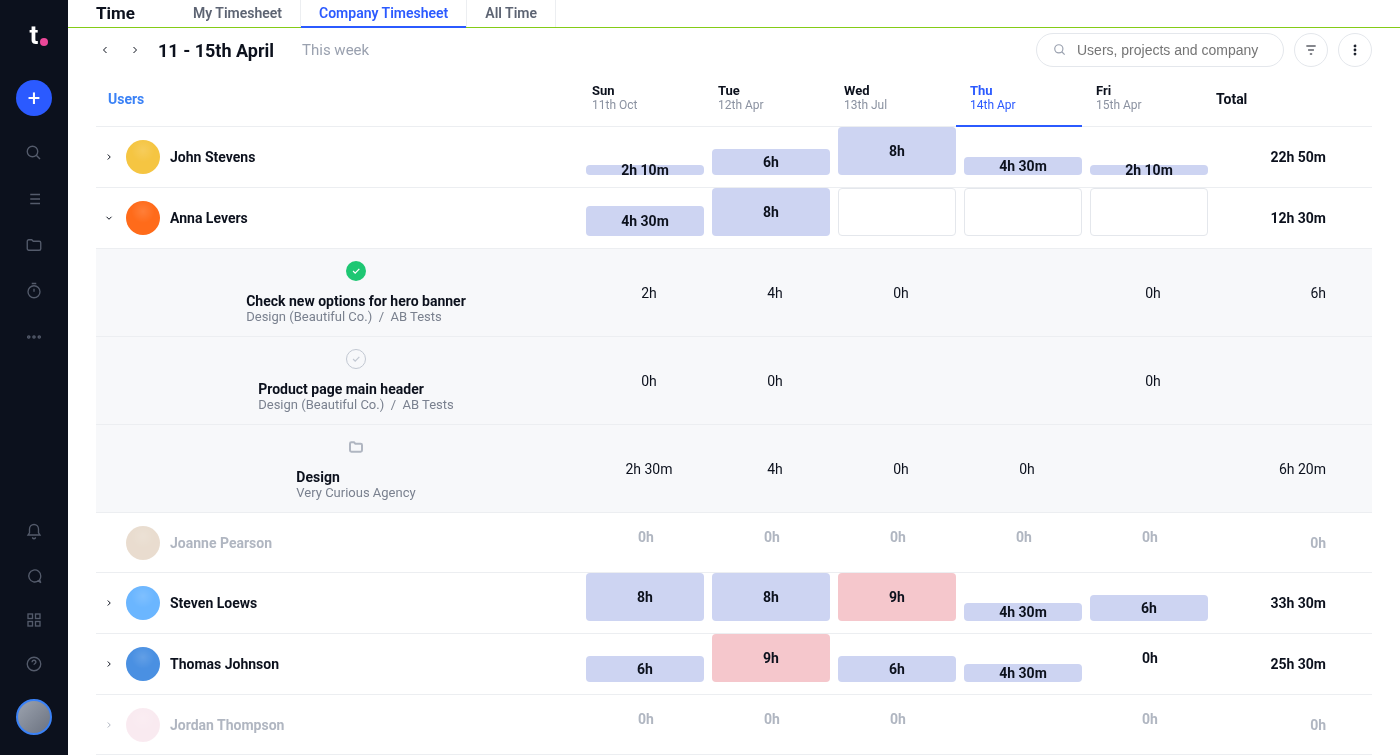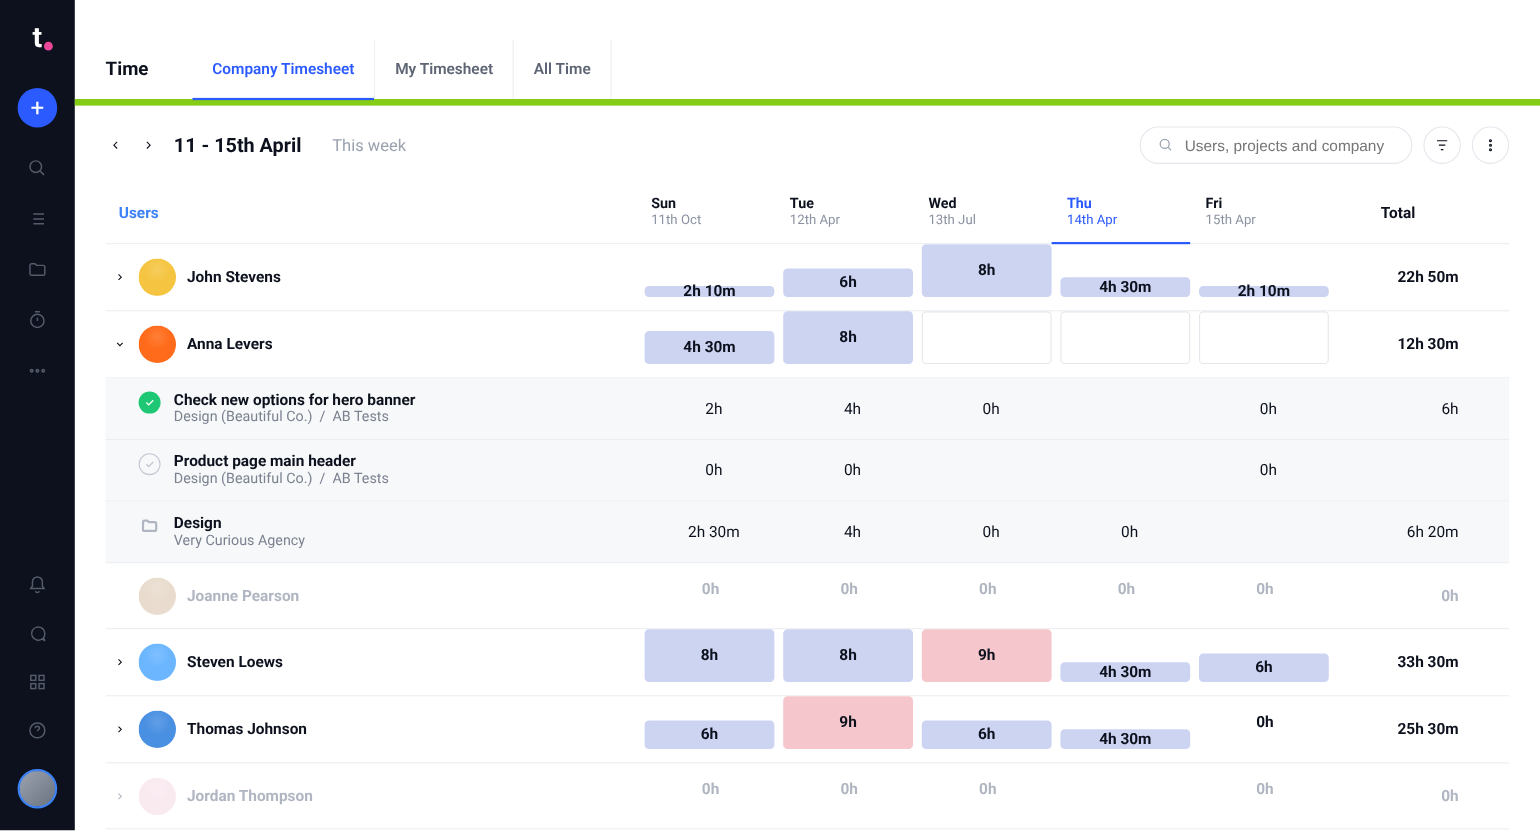--- a/index.html
+++ b/index.html
@@ -11,21 +11,21 @@
   .logo .dot { position: absolute; width: 8px; height: 8px; background: #ec4899; border-radius: 50%; bottom: 4px; right: -10px; }
   .fab { width: 36px; height: 36px; border-radius: 50%; background: #2b5aff; color: #fff; display: flex; align-items: center; justify-content: center; font-size: 22px; margin-bottom: 28px; cursor: pointer; }
   .nav-icons { display: flex; flex-direction: column; gap: 28px; align-items: center; }
   .nav-icon { width: 18px; height: 18px; color: #545b6b; cursor: pointer; display: flex; align-items: center; justify-content: center; }
   .nav-icon svg { width: 100%; height: 100%; stroke: currentColor; fill: none; stroke-width: 1.8; }
   .nav-bottom { margin-top: auto; display: flex; flex-direction: column; gap: 26px; align-items: center; padding-bottom: 20px; }
   .avatar-me { width: 36px; height: 36px; border-radius: 50%; border: 2px solid #3b82f6; overflow: hidden; cursor: pointer; background: linear-gradient(135deg,#9ca3af,#6b7280); }
   
   
   .main { flex: 1; display: flex; flex-direction: column; }
-  .topbar { height: 60px; display: flex; align-items: center; padding: 0 28px; border-bottom: 6px solid #84cc16; margin-top: 36px; }
+  .topbar { height: 44px; display: flex; align-items: center; padding: 0 28px; border-bottom: 1px solid #84cc16; }
   .page-title { font-size: 17px; font-weight: 700; color: #0c111d; margin-right: 40px; }
   .tabs { display: flex; gap: 0; align-items: stretch; height: 100%; }
   .tab { padding: 0 18px; display: flex; align-items: center; font-size: 14px; font-weight: 600; color: #5d6473; cursor: pointer; border-right: 1px solid #eceef1; position: relative; }
   .tab.active { color: #2b5aff; }
   .tab.active::after { content:""; position:absolute; left:0; right:0; bottom:-1px; height:2px; background:#2b5aff; }
   
   
   .controls { height: 72px; display: flex; align-items: center; padding: 0 28px; }
   .nav-arrows { display: flex; gap: 12px; margin-right: 14px; }
   .nav-arrow { width: 18px; height: 18px; color: #0c111d; cursor: pointer; display:flex; align-items:center; justify-content:center; }
@@ -41,40 +41,40 @@
   
   
   .sheet { padding: 0 28px; }
   .header-row { display:grid; grid-template-columns: 490px repeat(5, 126px) 120px; border-bottom:1px solid #eceef1; padding: 10px 0 14px; align-items:flex-start; position:relative; }
   .users-label { font-size:14px; font-weight:700; color:#3b82f6; padding-left:12px; padding-top:8px; }
   .day-header { padding-left:6px; position:relative; }
   .day-name { font-size:13px; font-weight:700; color:#0c111d; }
   .day-date { font-size:12px; color:#8b92a1; }
   .day-header.today .day-name,.day-header.today .day-date { color:#2b5aff; }
   .day-header.today::after { content:""; position:absolute; left:-8px; right:8px; bottom:-15px; height:2px; background:#2b5aff; }
-  .total-header { font-size:14px; font-weight:700; color:#0c111d; text-align:center; padding-top:8px; padding-right:10px; }
+  .total-header { font-size:14px; font-weight:700; color:#0c111d; text-align:left; padding-top:8px; padding-right:10px; }
   
   .row { display:grid; grid-template-columns: 490px repeat(5, 126px) 120px; border-bottom:1px solid #eceef1; align-items:stretch; min-height:60px; }
   .user-cell { display:flex; align-items:center; gap:10px; padding: 12px 0 12px 6px; }
   .chev { width:14px; height:14px; color:#0c111d; display:flex; align-items:center; justify-content:center; cursor:pointer; }
   .chev svg { width:10px; height:10px; stroke:currentColor; fill:none; stroke-width:2.4; }
   .chev.spacer { visibility:hidden; }
   .avatar { width:34px; height:34px; border-radius:50%; flex-shrink:0; }
   .user-name { font-size:14px; font-weight:700; color:#0c111d; }
   
   .bar-cell { display:flex; align-items:flex-end; padding: 0 6px 12px 0; }
   .bar { width: 118px; border-radius:4px; display:flex; align-items:center; justify-content:center; font-size:14px; font-weight:700; color:#0c111d; }
   .total-cell { display:flex; align-items:center; justify-content:flex-end; font-size:14px; font-weight:700; color:#0c111d; padding-right:10px; }
   
   .muted .user-name { color:#b0b6c1; }
   .muted .bar, .muted .total-cell, .muted .val { color:#b0b6c1; }
   .muted .chev { color:#b0b6c1; }
   
   .subrow { display:grid; grid-template-columns: 490px repeat(5, 126px) 120px; border-bottom:1px solid #eceef1; background:#f7f8fa; min-height:56px; }
-  .task-cell { display:flex; gap:12px; padding:12px 0 12px 30px; }
+  .task-cell { display:flex; align-items:center; gap:12px; padding:12px 0 12px 30px;flex-direction:column; }
   .task-icon { width:20px; height:20px; border-radius:50%; display:flex; align-items:center; justify-content:center; flex-shrink:0; }
   .task-icon.done { background:#1ec773; }
   .task-icon.pending { border:1.5px solid #c2c8d2; }
   .task-icon.folder { border:none; background:none; color:#b0b6c1; }
   .task-icon svg { width:10px; height:10px; stroke:#fff; fill:none; stroke-width:3; }
   .task-icon.folder svg { width:16px; height:16px; stroke:currentColor; }
   .task-title { font-size:14px; font-weight:700; color:#0c111d; }
   .task-sub { font-size:13px; color:#7a818f; }
   .val-cell { display:flex; align-items:center; justify-content:center; }
   .val { font-size:14px; font-weight:400; color:#0c111d; }
@@ -143,22 +143,22 @@
         </svg>
       </div>
     <div class="avatar-me"></div>
   </div>
 </div>
 
 <div class="main">
   <div class="topbar">
     <div class="page-title">Time</div>
     <div class="tabs" id="tabs">
+        <div class="tab">My Timesheet</div>
         <div class="tab active">Company Timesheet</div>
-        <div class="tab">My Timesheet</div>
         <div class="tab">All Time</div>
       </div>
   </div>
 
   <div class="controls">
     <div class="nav-arrows">
       <div class="nav-arrow">
           <svg viewBox="0 0 24 24">
             <path d="M15 18l-6-6 6-6"></path>
           </svg>

